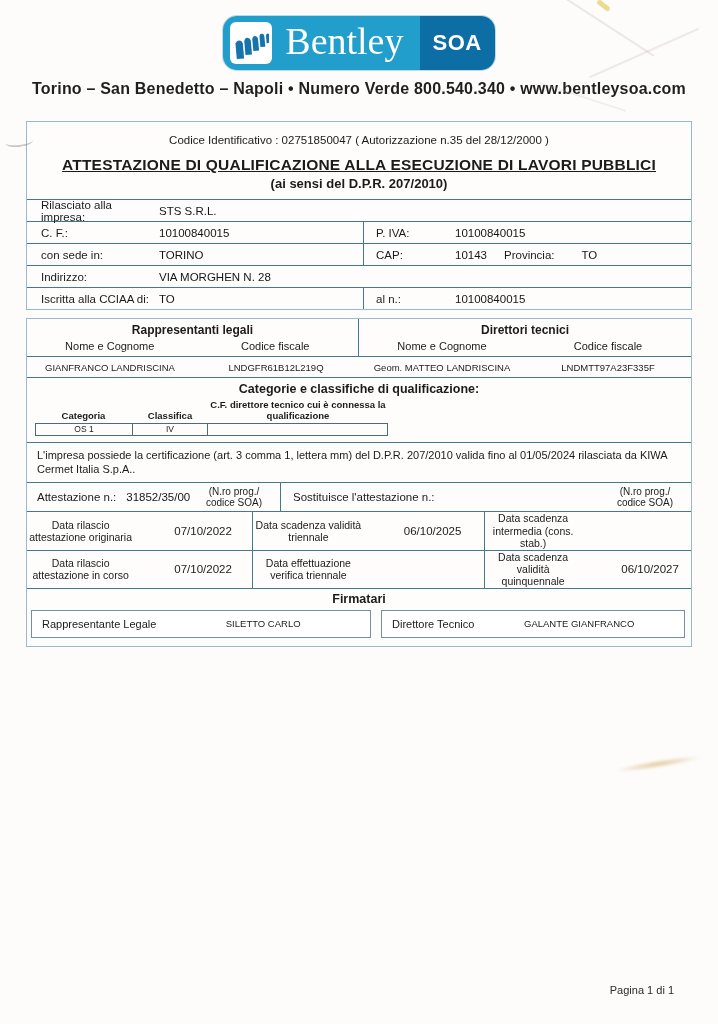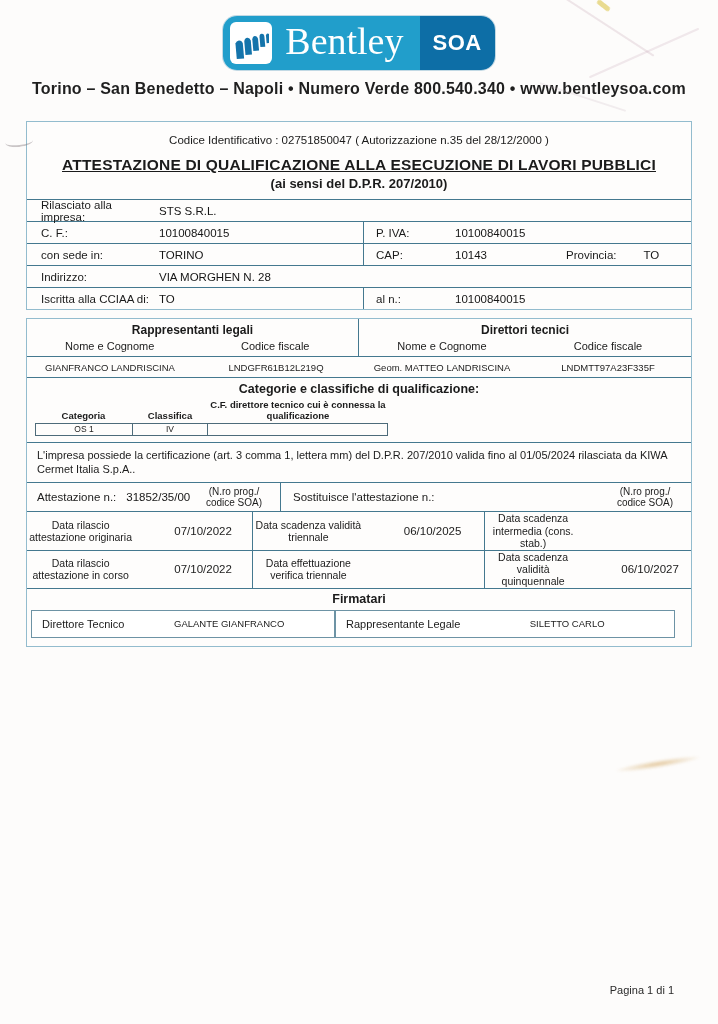--- a/index.html
+++ b/index.html
@@ -32,21 +32,21 @@
   .codice{padding-top:12px;text-align:center;font-size:11.5px;}
   .cert-title{margin-top:10px;text-align:center;font-weight:bold;font-size:15.5px;letter-spacing:.2px;text-decoration:underline;}
   .cert-sub{margin-top:2px;text-align:center;font-weight:bold;font-size:13px;}
 
   .rows{margin-top:8px;}
   .row{display:flex;align-items:center;height:21px;font-size:11.5px;border-top:1.3px solid #44788f;}
   .row .lblw{width:118px;flex:none;padding-left:14px;}
   .row .half-l{display:flex;align-items:center;width:336px;flex:none;height:100%;border-right:1.3px solid #44788f;}
   .row .half-r{display:flex;align-items:center;flex:1;height:100%;gap:17px;}
   .row .half-r .lbl2{padding-left:12px;width:52px;flex:none;}
-  .row .prov{margin-left:62px;}
+  .row .prov{}
   .row .prov-val{margin-left:10px;}
   .val{color:#151515;}
   .gapv{margin-left:10px;}
 
   
   .organi-hdr{display:flex;}
   .organi-half{width:50%;box-sizing:border-box;}
   .organi-half.first{border-right:1.3px solid #44788f;}
   .organi-title{padding-top:4px;text-align:center;font-weight:bold;font-size:12px;}
   .organi-sub{display:flex;font-size:11px;padding:3px 0 4px;}
@@ -252,26 +252,26 @@
       </div>
       <div class="d-cell dc2">
         <span class="dlbl">Data scadenza validità quinquennale</span>
         <span class="dval">06/10/2027</span>
       </div>
     </div>
 
     <div class="firmatari-title">Firmatari</div>
 
     <div class="sig-row">
+      <div class="sig-box left">
+        <span class="sig-lbl">Rappresentante Legale</span>
+        <span class="sig-name">SILETTO CARLO</span>
+      </div>
       <div class="sig-box right">
         <span class="sig-lbl">Direttore Tecnico</span>
         <span class="sig-name">GALANTE GIANFRANCO</span>
       </div>
-      <div class="sig-box left">
-        <span class="sig-lbl">Rappresentante Legale</span>
-        <span class="sig-name">SILETTO CARLO</span>
-      </div>
     </div>
   </div>
 
   <div class="footer-page">Pagina 1 di 1</div>
 
 </div>
 
 </body></html>

